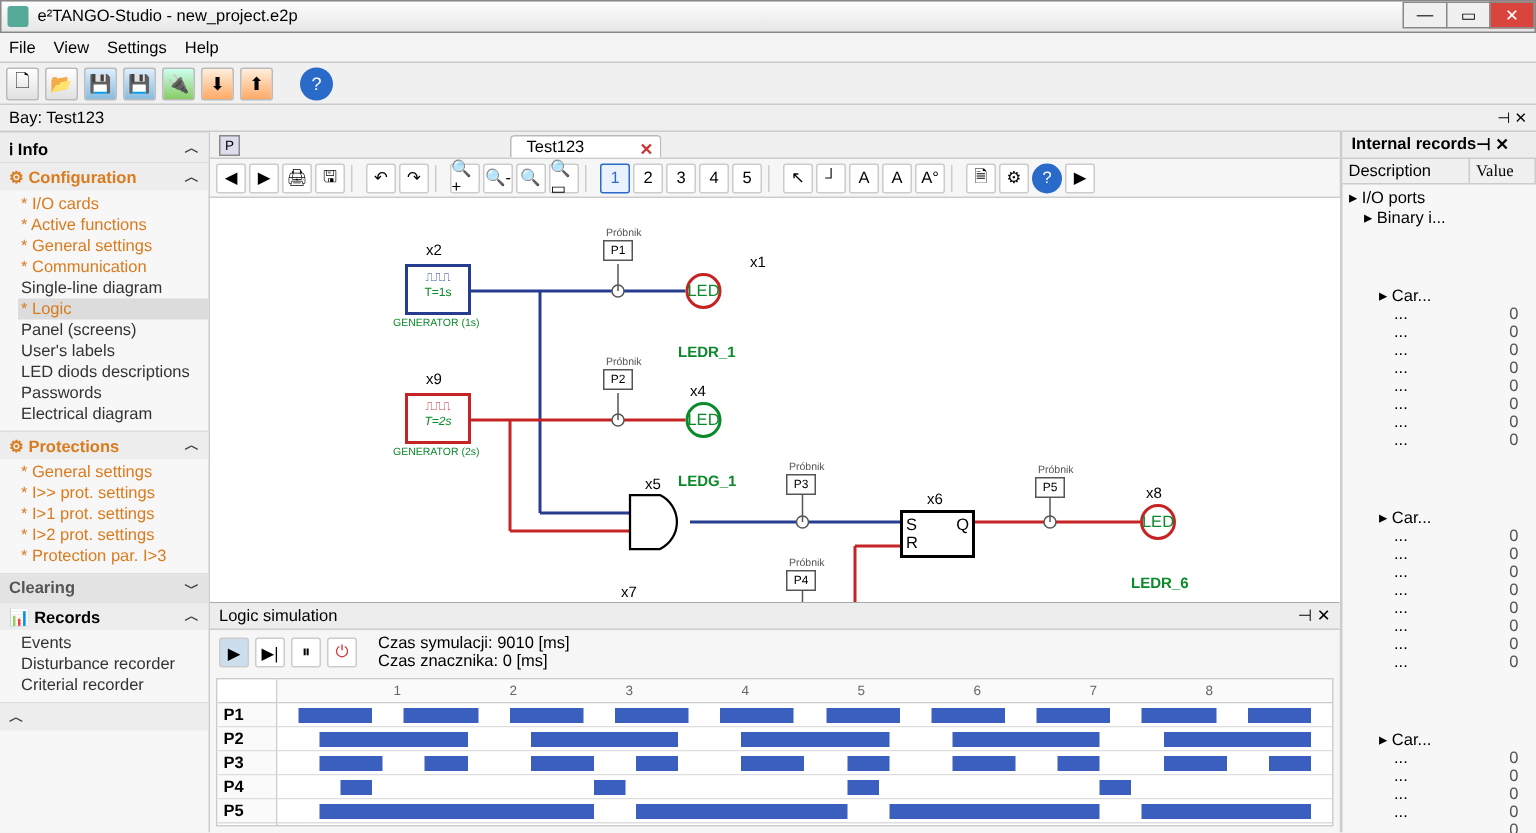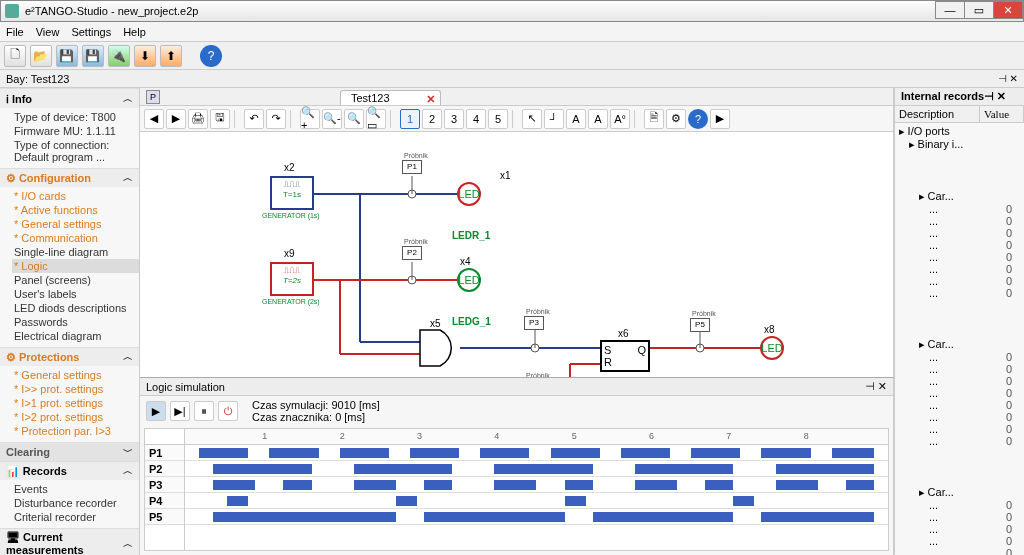--- a/index.html
+++ b/index.html
@@ -35,21 +35,21 @@
   .tabbar { height:18px; background:#f0f0f0; border-bottom:1px solid #ccc; display:flex; align-items:flex-end; position:relative;}
   .tab { border:1px solid #bbb; border-bottom:none; padding:1px 50px 1px 10px; background:#fff; margin-left:200px; border-radius:3px 3px 0 0; position:relative;}
   .tab .x { position:absolute; right:4px; top:2px; color:#c33; font-weight:bold;}
   .tabbar .picon { position:absolute; left:6px; top:2px; width:14px; height:14px; border:1px solid #888; background:#dde; text-align:center; line-height:12px; font-size:9px;}
   .doctoolbar { height:26px; background:#f6f6f6; border-bottom:1px solid #ccc; display:flex; align-items:center; gap:2px; padding:0 4px;}
   .dbtn { width:20px; height:20px; border:1px solid #ccc; display:flex; align-items:center; justify-content:center; border-radius:2px; background:#fff; font-size:11px;}
   .dbtn.numsel { border-color:#2a6ac8; background:#eaf2ff; color:#2a6ac8;}
   .dbtn.help  { background:#2a6ac8; color:#fff; border-radius:50%; border:none;}
   .canvaswrap { flex:1; position:relative; overflow:auto; background:#fff;}
   .canvas { position:absolute; left:0; top:0; width:830px; height:330px;}
-  .logicpane { height:178px; border-top:1px solid #aaa; background:#f6f6f6; display:flex; flex-direction:column;}
+  .logicpane { height:154px; border-top:1px solid #aaa; background:#f6f6f6; display:flex; flex-direction:column;}
   .logichdr { background:#ededed; padding:2px 6px; display:flex; justify-content:space-between; align-items:center; border-bottom:1px solid #ccc;}
   .logictb { display:flex; align-items:center; gap:4px; padding:3px 6px;}
   .logictb .info { margin-left:10px; line-height:12px;}
   .waveform { flex:1; background:#fff; border:1px solid #ccc; margin:2px 4px 4px 4px; overflow:hidden; display:flex;}
   .wavelabels { width:40px; border-right:1px solid #ccc;}
   .wavelabels div { height:16px; border-bottom:1px solid #ddd; padding:0 4px; font-weight:bold; background:#fafafa; display:flex; align-items:center;}
   .wavetracks { flex:1; position:relative;}
   .waveruler { height:16px; border-bottom:1px solid #ccc; background:#fafafa; position:relative;}
   .waveruler span { position:absolute; top:2px; font-size:9px; color:#666;}
   .track { height:16px; border-bottom:1px solid #ddd; position:relative; background:#fff;}
@@ -112,25 +112,20 @@
 </div>
 
 <div class="main">
 
   <div class="sidebar">
     <div class="accsec">
       <div class="acchdr">
           <span>ℹ <span>Info</span></span>
           <span class="chev">︿</span>
         </div>
-      <div class="accbody">
-        <div>Type of device: T800</div>
-        <div>Firmware MU: 1.1.11</div>
-        <div>Type of connection: Default program ...</div>
-      </div>
     </div>
     <div class="accsec">
       <div class="acchdr gearhdr">
           <span>⚙ <span style="color:#d97b1e">Configuration</span></span>
           <span class="chev">︿</span>
         </div>
       <div class="accbody">
         <div class="orange">* I/O cards</div>
         <div class="orange">* Active functions</div>
         <div class="orange">* General settings</div>
@@ -169,21 +164,20 @@
           <span class="chev">︿</span>
         </div>
       <div class="accbody">
         <div>Events</div>
         <div>Disturbance recorder</div>
         <div>Criterial recorder</div>
       </div>
     </div>
     <div class="accsec">
       <div class="acchdr">
-          <span>🖥 <span>Current measurements</span></span>
           <span class="chev">︿</span>
         </div>
 
     </div>
 
   </div>
 
   <div class="center">
     <div class="tabbar">
       <div class="picon">P</div>

